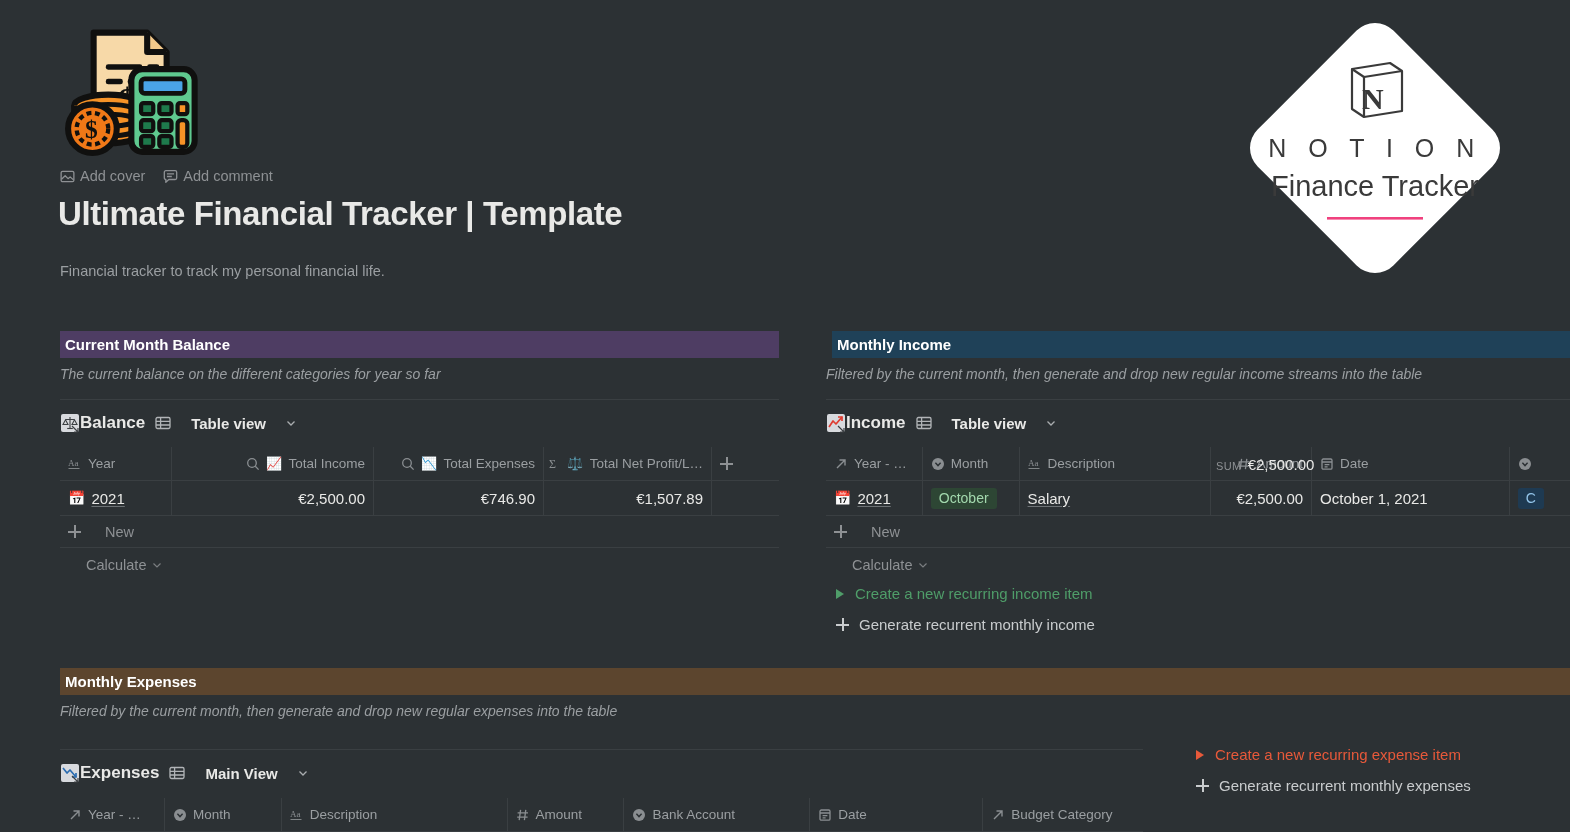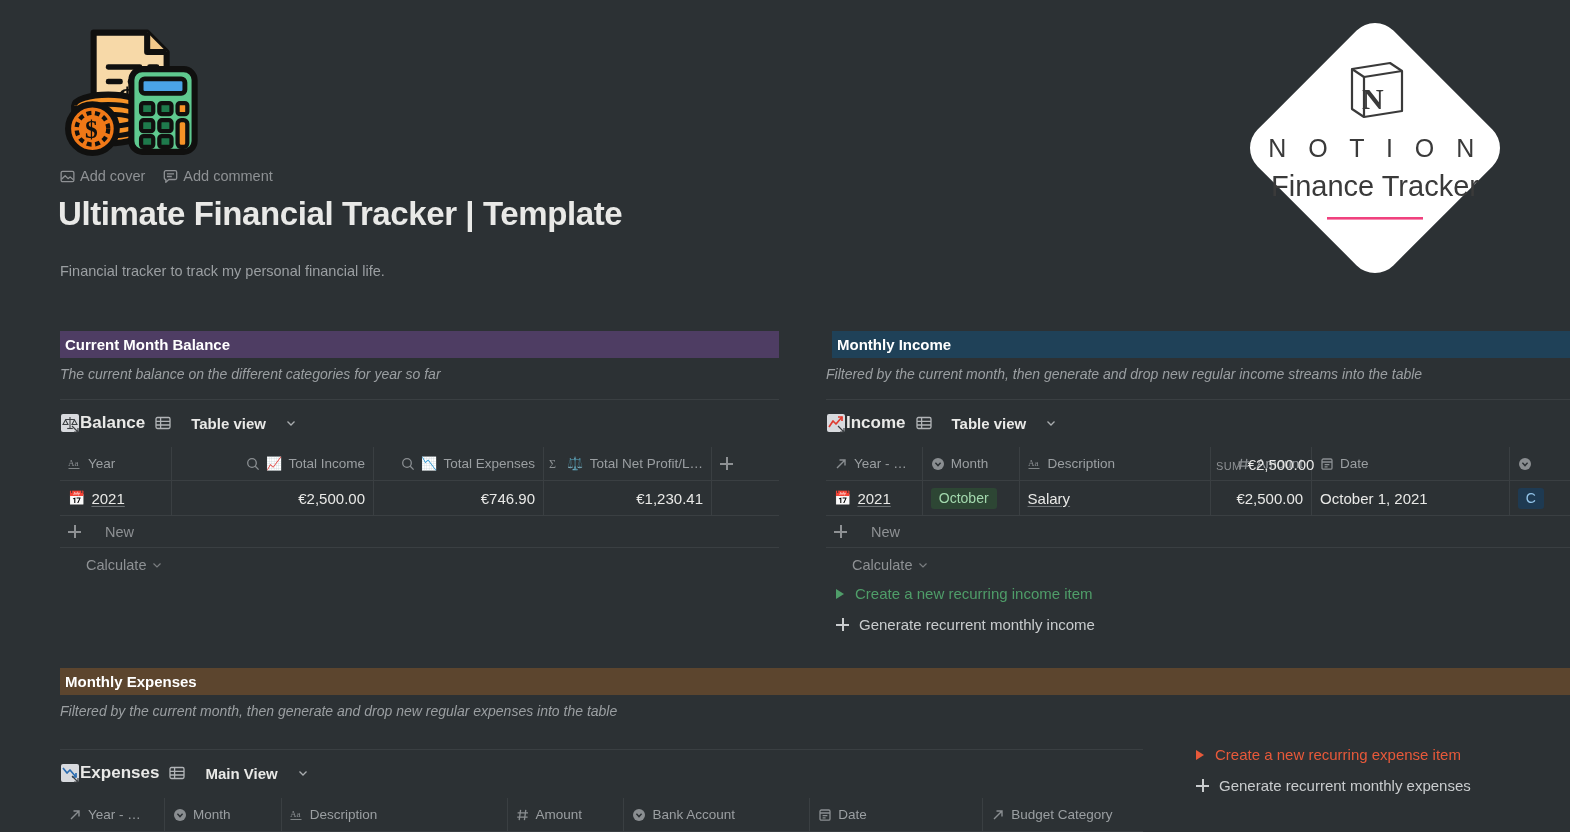--- a/index.html
+++ b/index.html
@@ -264,21 +264,21 @@
         <span class="plus" style="color:#8e9194"></span>
       </div>
     </div>
     <div class="trow body-row">
       <div class="tcell" style="width:112px">
         <span class="emoji" style="font-size:14px">📅</span>
         <span class="cell-link">2021</span>
       </div>
       <div class="tcell num" style="width:202px">€2,500.00</div>
       <div class="tcell num" style="width:170px">€746.90</div>
-      <div class="tcell num" style="width:168px">€1,230.41</div>
+      <div class="tcell num" style="width:168px">€1,507.89</div>
       <div class="tcell last" style="width:67px"></div>
     </div>
     <div class="tbl-new">
       <span class="plus" style="color:#8e9194"></span>
       <span>New</span>
     </div>
     <div class="tbl-calc">
       <div class="calc-btn">
         <span>Calculate</span>
         <svg class="chev" viewBox="0 0 10 10" fill="none" stroke="#8e9194" stroke-width="1.2">

